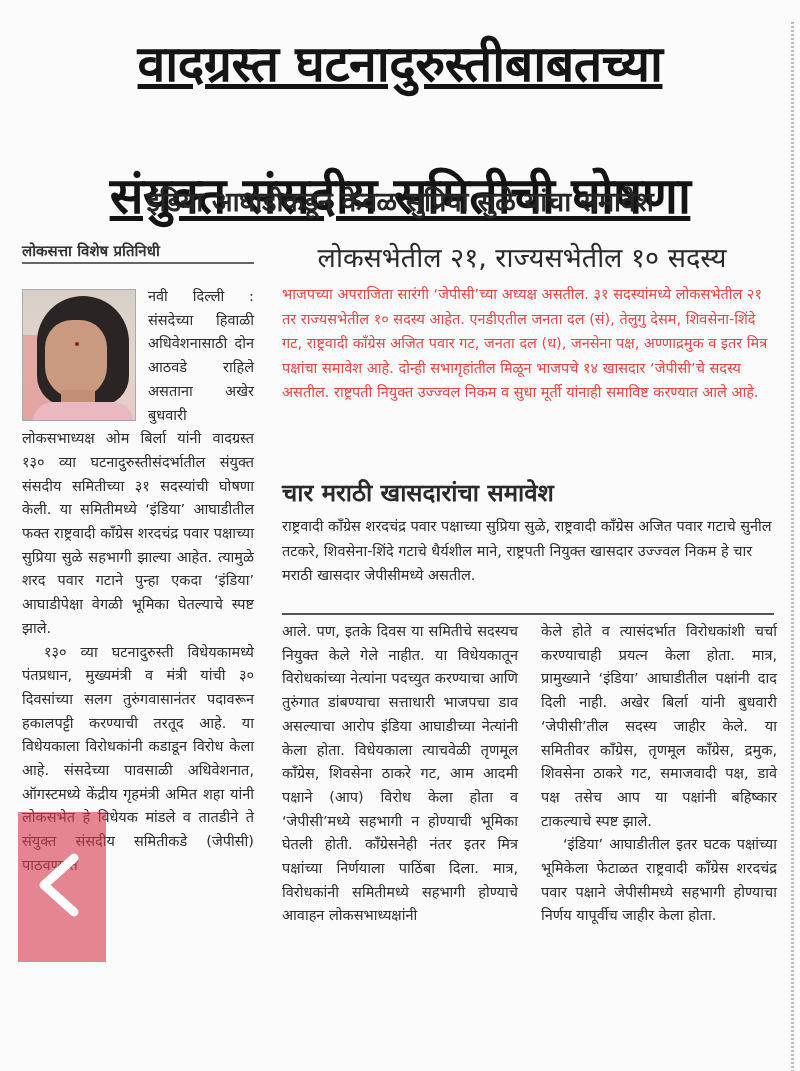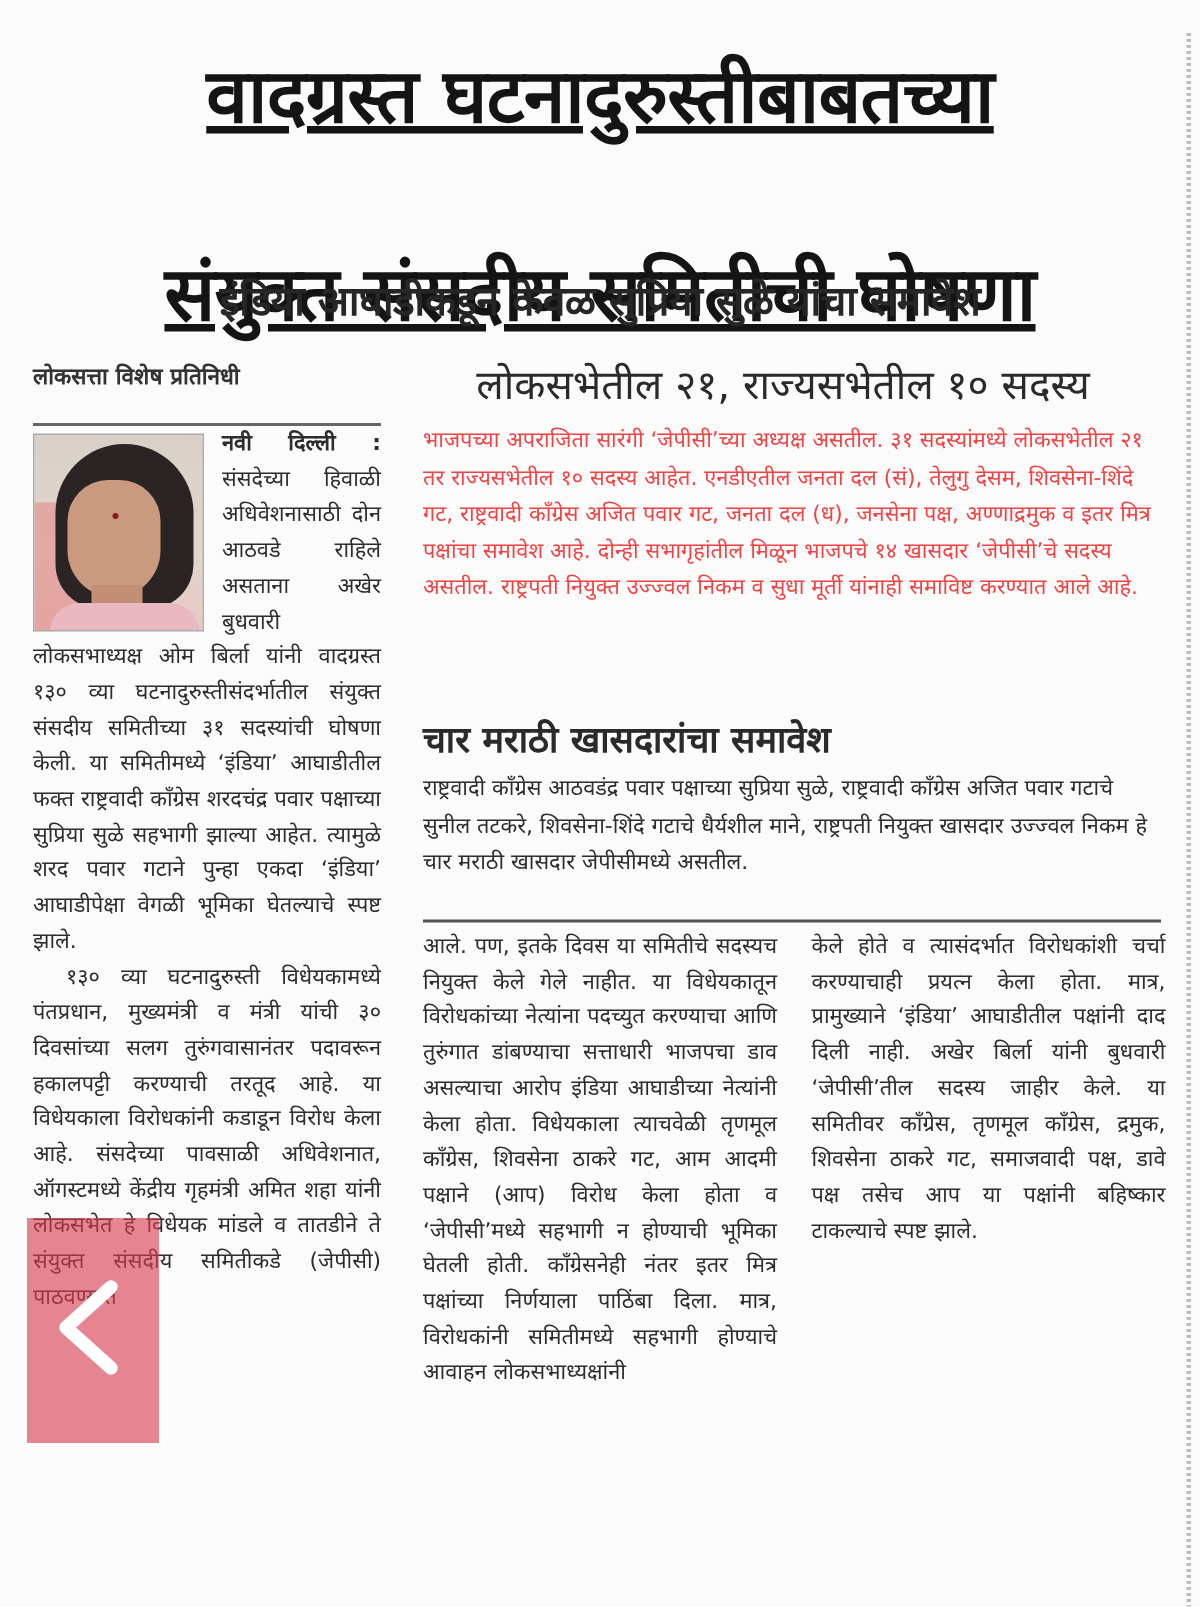--- a/index.html
+++ b/index.html
@@ -17,29 +17,29 @@
     font-weight: bold; color: #141414; letter-spacing: -0.5px; text-decoration: underline;
   }
   .hl1 { top: 32px; font-size: 50px; line-height: 64px; }
   .hl2 { top: 120px; font-size: 50px; line-height: 64px; margin-top: 44px; }
   .subhead {
     position: absolute; top: 182px; left: 30px; width: 740px; text-align: center;
     font-size: 27px; line-height: 40px; color: #262626; font-weight: bold; letter-spacing: -0.3px;
   }
   .byline {
     position: absolute; top: 240px; left: 22px; width: 232px;
-    font-size: 15px; font-weight: bold; color: #333; padding-bottom: 22px;
+    font-size: 15px; font-weight: bold; color: #333; padding-bottom: 2px;
     border-bottom: 2px solid #666;
   }
   .col { position: absolute; font-size: 14.5px; line-height: 23.7px; color: #2d2d2d; text-align: justify; }
   .col-left { left: 22px; top: 285px; width: 232px; }
   .col-mid { left: 282px; top: 620px; width: 236px; }
   .col-right { left: 541px; top: 620px; width: 236px; }
   .col p { margin: 0; }
-  .dateline { font-weight: bold; }
+  .dateline { font-weight: normal; }
   .indent { text-indent: 22px; }
   .photo {
     float: left; width: 112px; height: 130px; margin: 4px 12px 2px 0;
     border: 1px solid #aaa; position: relative; overflow: hidden;
     background: linear-gradient(180deg, #d8d0c8 0%, #e2d6cc 60%, #e8c9c4 100%);
   }
   .photo .bg-red { position: absolute; left: 0; top: 45px; width: 30px; height: 85px; background: #e38a8a; opacity: 0.6; }
   .photo .hair { position: absolute; left: 14px; top: 6px; width: 92px; height: 110px; background: #2b2424; border-radius: 46px 46px 30px 30px; }
   .photo .face { position: absolute; left: 22px; top: 30px; width: 62px; height: 78px; background: #c99a80; border-radius: 30px 30px 34px 34px; }
   .photo .neck { position: absolute; left: 38px; top: 100px; width: 34px; height: 30px; background: #c28f76; }
@@ -83,28 +83,29 @@
         <span class="saree"></span>
     </span>
     <span>संसदेच्या हिवाळी अधिवेशनासाठी दोन आठवडे राहिले असताना अखेर बुधवारी लोकसभाध्यक्ष ओम बिर्ला यांनी वादग्रस्त १३० व्या घटनादुरुस्तीसंदर्भातील संयुक्त संसदीय समितीच्या ३१ सदस्यांची घोषणा केली. या समितीमध्ये ‘इंडिया’ आघाडीतील फक्त राष्ट्रवादी काँग्रेस शरदचंद्र पवार पक्षाच्या सुप्रिया सुळे सहभागी झाल्या आहेत. त्यामुळे शरद पवार गटाने पुन्हा एकदा ‘इंडिया’ आघाडीपेक्षा वेगळी भूमिका घेतल्याचे स्पष्ट झाले.</span>
   </p>
   <p class="indent">१३० व्या घटनादुरुस्ती विधेयकामध्ये पंतप्रधान, मुख्यमंत्री व मंत्री यांची ३० दिवसांच्या सलग तुरुंगवासानंतर पदावरून हकालपट्टी करण्याची तरतूद आहे. या विधेयकाला विरोधकांनी कडाडून विरोध केला आहे. संसदेच्या पावसाळी अधिवेशनात, ऑगस्टमध्ये केंद्रीय गृहमंत्री अमित शहा यांनी लोकसभेत हे विधेयक मांडले व तातडीने ते संयुक्त संसदीय समितीकडे (जेपीसी) पाठवण्यात</p>
 </div>
 
 <div class="box-title">लोकसभेतील २१, राज्यसभेतील १० सदस्य</div>
 <div class="box-body">भाजपच्या अपराजिता सारंगी ‘जेपीसी’च्या अध्यक्ष असतील. ३१ सदस्यांमध्ये लोकसभेतील २१ तर राज्यसभेतील १० सदस्य आहेत. एनडीएतील जनता दल (सं), तेलुगु देसम, शिवसेना-शिंदे गट, राष्ट्रवादी काँग्रेस अजित पवार गट, जनता दल (ध), जनसेना पक्ष, अण्णाद्रमुक व इतर मित्र पक्षांचा समावेश आहे. दोन्ही सभागृहांतील मिळून भाजपचे १४ खासदार ‘जेपीसी’चे सदस्य असतील. राष्ट्रपती नियुक्त उज्ज्वल निकम व सुधा मूर्ती यांनाही समाविष्ट करण्यात आले आहे.</div>
 <div class="box-sub-title">चार मराठी खासदारांचा समावेश</div>
-<div class="box-sub-body">राष्ट्रवादी काँग्रेस आठवडंद्र पवार पक्षाच्या सुप्रिया सुळे, राष्ट्रवादी काँग्रेस अजित पवार गटाचे सुनील तटकरे, शिवसेना-शिंदे गटाचे धैर्यशील माने, राष्ट्रपती नियुक्त खासदार उज्ज्वल निकम हे चार मराठी खासदार जेपीसीमध्ये असतील.</div>
+<div class="box-sub-body">राष्ट्रवादी काँग्रेस शरदचंद्र पवार पक्षाच्या सुप्रिया सुळे, राष्ट्रवादी काँग्रेस अजित पवार गटाचे सुनील तटकरे, शिवसेना-शिंदे गटाचे धैर्यशील माने, राष्ट्रपती नियुक्त खासदार उज्ज्वल निकम हे चार मराठी खासदार जेपीसीमध्ये असतील.</div>
 <div class="box-rule"></div>
 
 <div class="col col-mid">
   <p>आले. पण, इतके दिवस या समितीचे सदस्यच नियुक्त केले गेले नाहीत. या विधेयकातून विरोधकांच्या नेत्यांना पदच्युत करण्याचा आणि तुरुंगात डांबण्याचा सत्ताधारी भाजपचा डाव असल्याचा आरोप इंडिया आघाडीच्या नेत्यांनी केला होता. विधेयकाला त्याचवेळी तृणमूल काँग्रेस, शिवसेना ठाकरे गट, आम आदमी पक्षाने (आप) विरोध केला होता व ‘जेपीसी’मध्ये सहभागी न होण्याची भूमिका घेतली होती. काँग्रेसनेही नंतर इतर मित्र पक्षांच्या निर्णयाला पाठिंबा दिला. मात्र, विरोधकांनी समितीमध्ये सहभागी होण्याचे आवाहन लोकसभाध्यक्षांनी</p>
 </div>
 
 <div class="col col-right">
   <p>केले होते व त्यासंदर्भात विरोधकांशी चर्चा करण्याचाही प्रयत्न केला होता. मात्र, प्रामुख्याने ‘इंडिया’ आघाडीतील पक्षांनी दाद दिली नाही. अखेर बिर्ला यांनी बुधवारी ‘जेपीसी’तील सदस्य जाहीर केले. या समितीवर काँग्रेस, तृणमूल काँग्रेस, द्रमुक, शिवसेना ठाकरे गट, समाजवादी पक्ष, डावे पक्ष तसेच आप या पक्षांनी बहिष्कार टाकल्याचे स्पष्ट झाले.</p>
+  <p class="indent">‘इंडिया’ आघाडीतील इतर घटक पक्षांच्या भूमिकेला फेटाळत राष्ट्रवादी काँग्रेस शरदचंद्र पवार पक्षाने जेपीसीमध्ये सहभागी होण्याचा निर्णय यापूर्वीच जाहीर केला होता.</p>
 </div>
 
 <div class="nav-overlay">
   <svg width="46" height="66" viewBox="0 0 46 66">
     <polyline points="38,6 8,33 38,60" fill="none" stroke="#ffffff" stroke-width="9" stroke-linecap="round" stroke-linejoin="round"></polyline>
   </svg>
 </div>
 
 </body></html>

